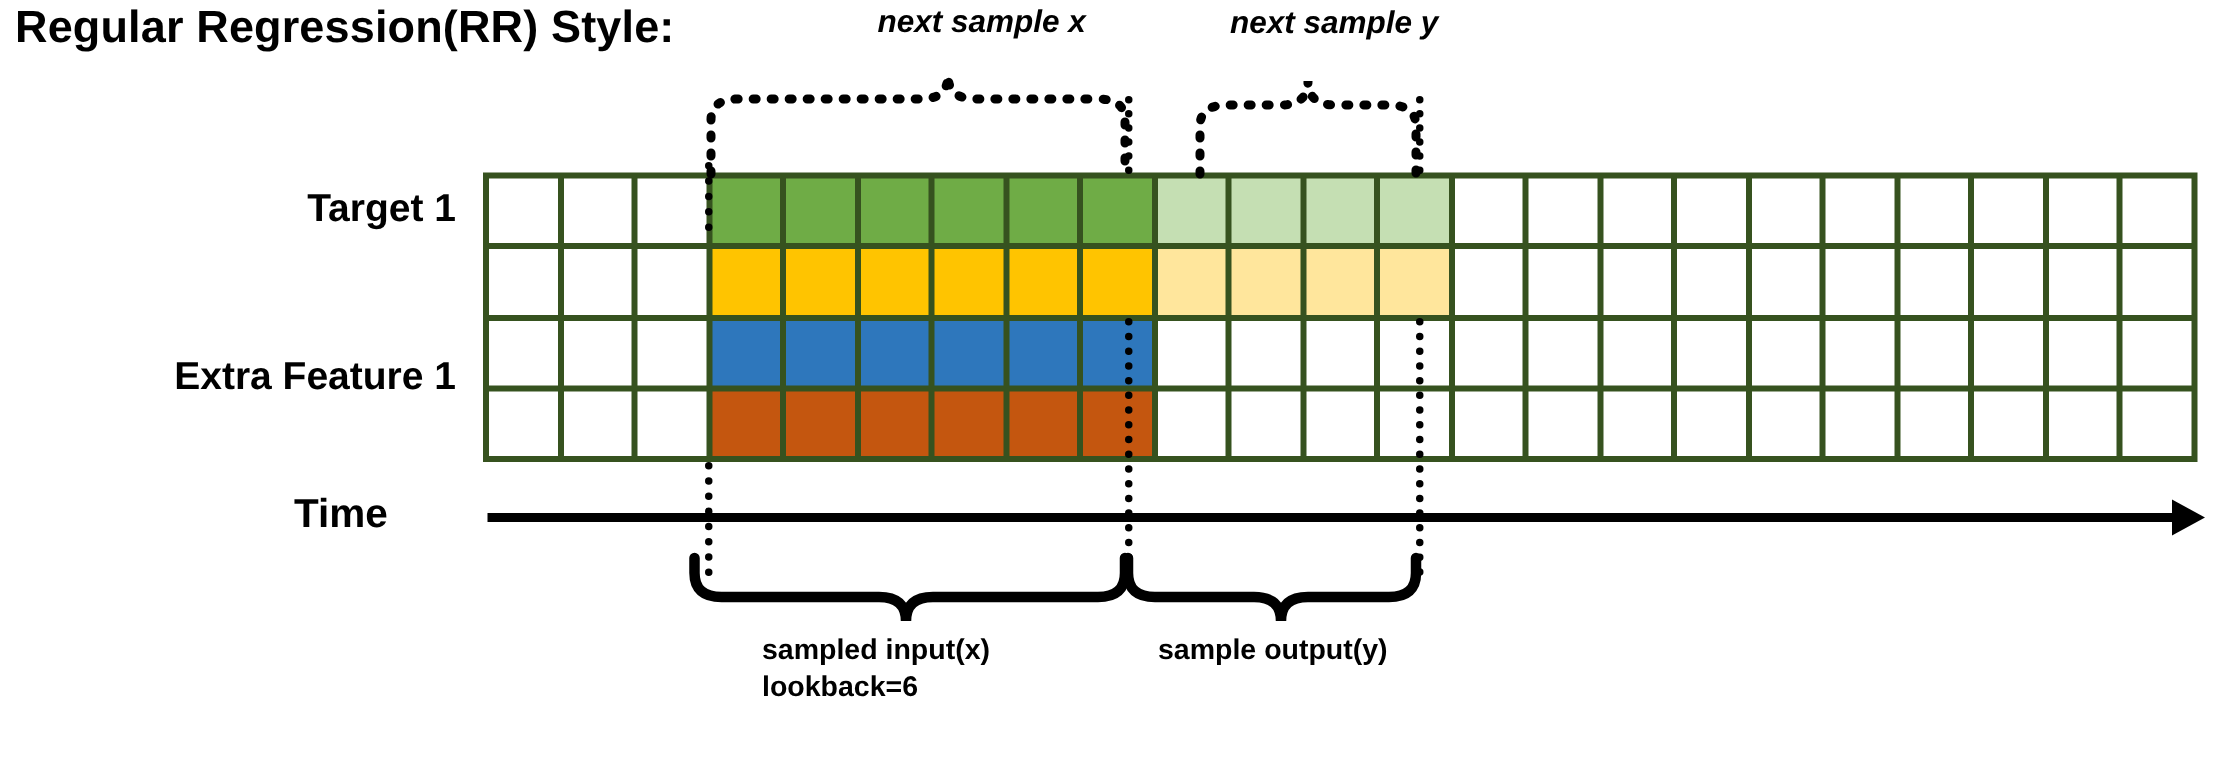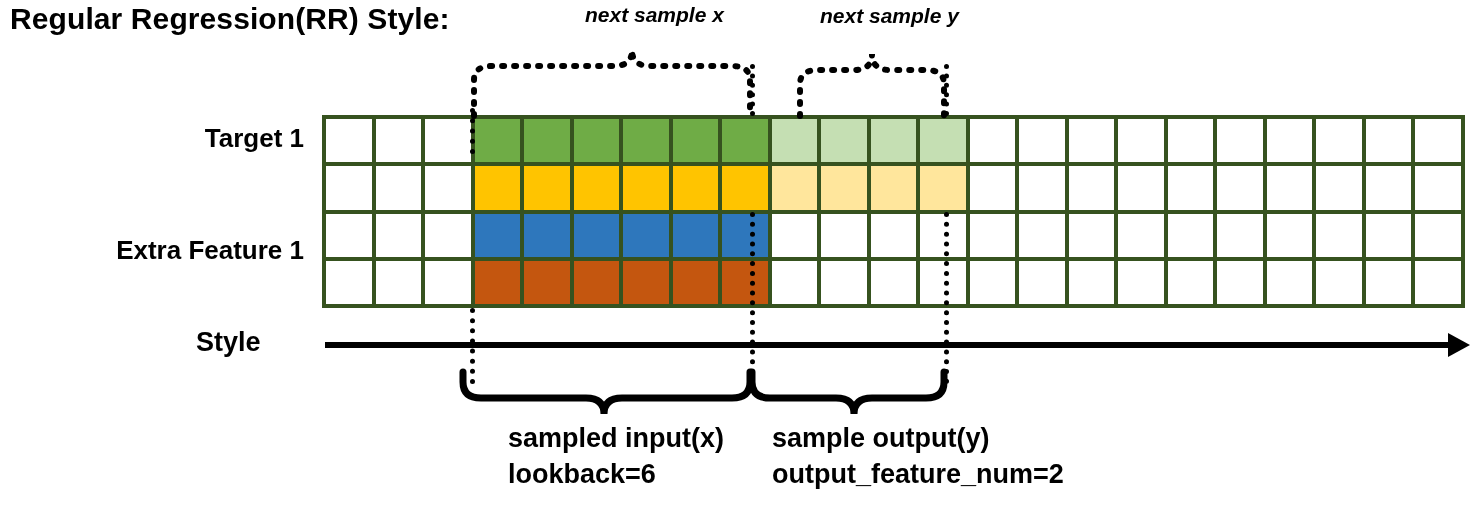--- a/index.html
+++ b/index.html
@@ -68,21 +68,21 @@
 
   
   #overlay{left:0;top:0;width:1476px;height:516px;pointer-events:none;}
 
   
   .topcap{
     font-size:21px;font-style:italic;font-weight:600;color:#000;
     white-space:nowrap;
   }
   .botcap{
-    font-size:27px;font-weight:600;color:#000;
+    font-size:19px;font-weight:600;color:#000;
     white-space:nowrap;line-height:1.32;
   }
 </style>
 </head>
 <body>
 
 <div class="abs" id="title">Regular Regression(RR) Style:</div>
 
 <div class="abs" id="rowlabels">
   <div class="rowlabel" style="top:8px;">Target 1</div>
@@ -177,21 +177,21 @@
     <div class="cell" style="background: rgb(255, 255, 255);"></div>
     <div class="cell" style="background: rgb(255, 255, 255);"></div>
     <div class="cell" style="background: rgb(255, 255, 255);"></div>
     <div class="cell" style="background: rgb(255, 255, 255);"></div>
     <div class="cell" style="background: rgb(255, 255, 255);"></div>
     <div class="cell" style="background: rgb(255, 255, 255);"></div>
     <div class="cell" style="background: rgb(255, 255, 255);"></div>
     <div class="cell" style="background: rgb(255, 255, 255);"></div>
   </div>
 
-<div class="abs" id="timelabel">Style</div>
+<div class="abs" id="timelabel">Time</div>
 <div class="abs" id="axisline"></div>
 <div class="abs" id="axishead"></div>
 
 <div class="abs dotv" style="left:470px;top:108px;height:46px;"></div>
 <div class="abs dotv" style="left:470px;top:308px;height:76px;"></div>
 <div class="abs dotv" style="left:750px;top:64px;height:52px;"></div>
 <div class="abs dotv" style="left:750px;top:212px;height:172px;"></div>
 <div class="abs dotv" style="left:944px;top:64px;height:52px;"></div>
 <div class="abs dotv" style="left:944px;top:212px;height:172px;"></div>
 
@@ -208,14 +208,13 @@
 
 <div class="abs topcap" style="left:585px;top:3px;">next sample x</div>
 <div class="abs topcap" style="left:820px;top:4px;">next sample y</div>
 
 <div class="abs botcap" style="left:508px;top:421px;">
   <div>sampled input(x)</div>
   <div>lookback=6</div>
 </div>
 <div class="abs botcap" style="left:772px;top:421px;">
   <div>sample output(y)</div>
-  <div>output_feature_num=2</div>
 </div>
 
 </body></html>

